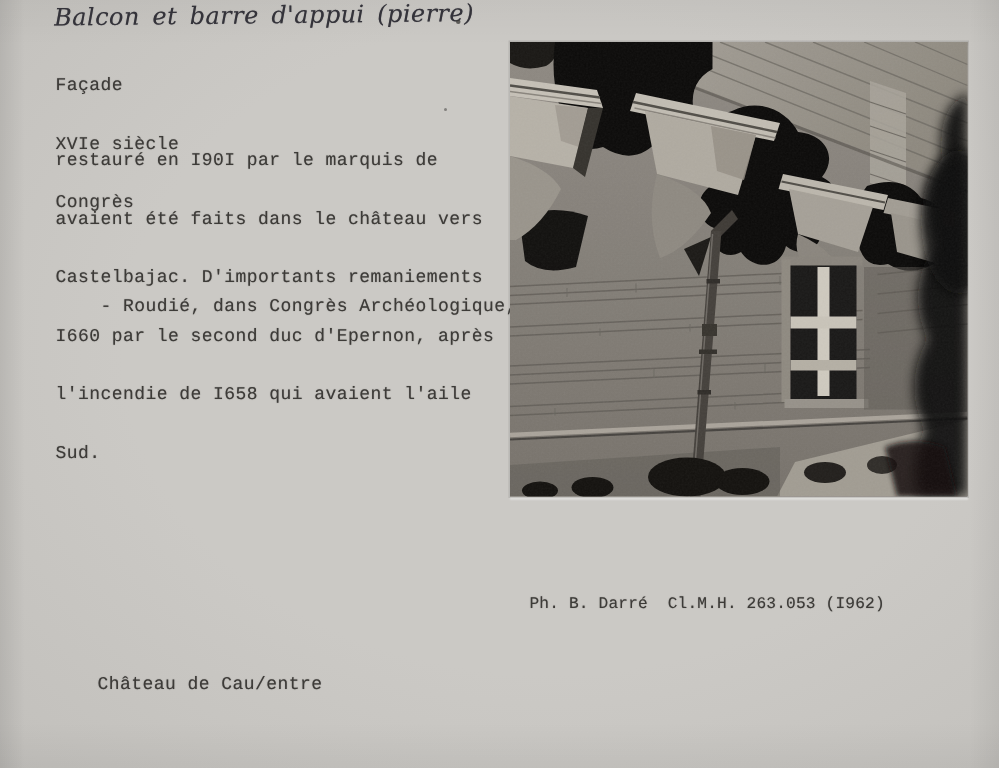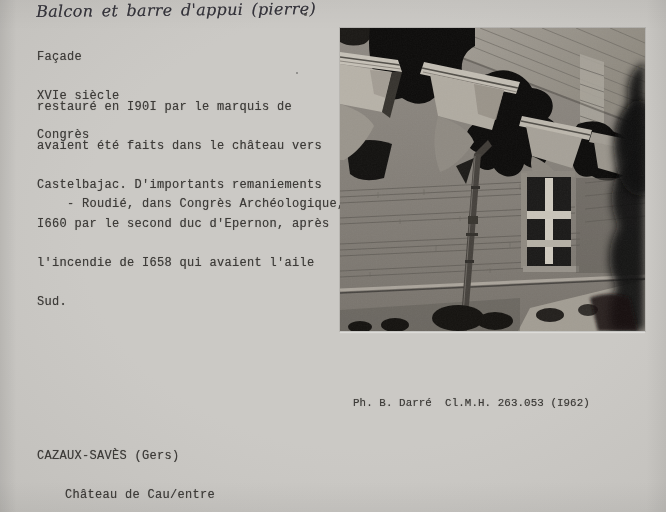--- a/index.html
+++ b/index.html
@@ -181,18 +181,17 @@
         <path d="M250,270 Q270,262 290,270 L298,303 L258,303 Z" fill="#12100e" opacity="0.85" filter="url(#soft2)"></path>
       </g>
 
       <rect width="305" height="303" filter="url(#noise)" opacity="0.06"></rect>
     </svg>
   </div>
 
   <div class="tw tw-small" style="left:353px;top:349px;margin-top:48px;">Ph. B. Darré  Cl.M.H. 263.053 (I962)</div>
 
   <div class="tw" style="left:37px;top:424px;">
-    <div>CAZAUX-SAVÈS (Gers)</div>
     <div class="ind">Château de Cau/entre</div>
     
   </div>
 
 </div>
 
 </body></html>

